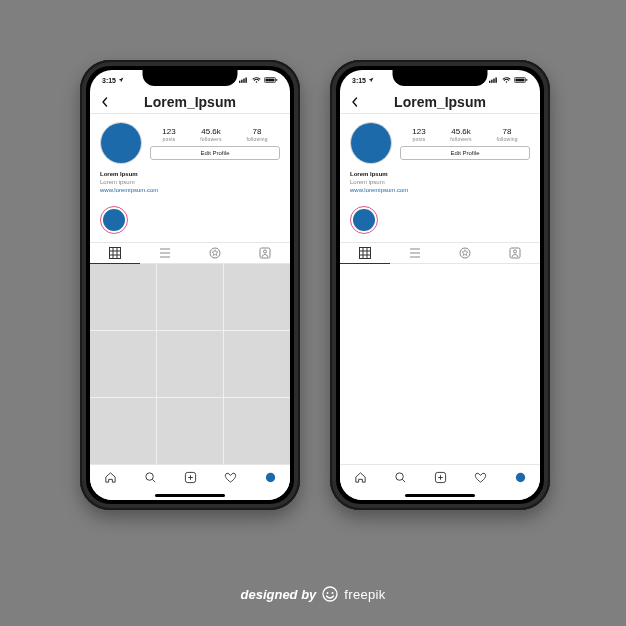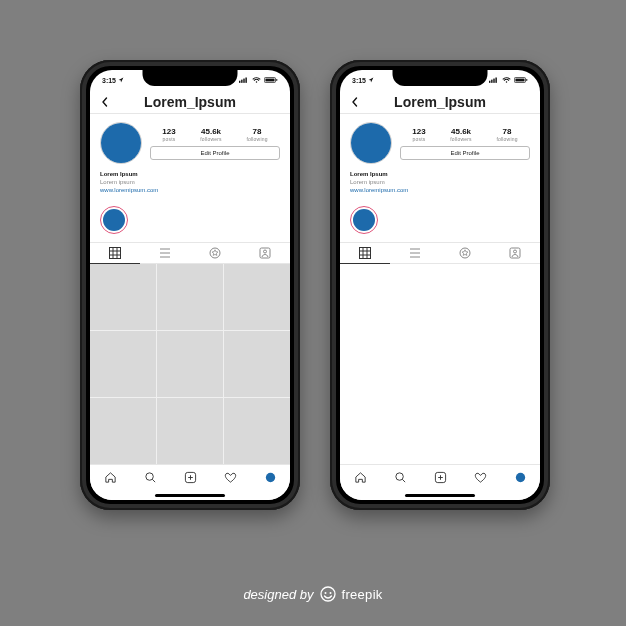--- a/index.html
+++ b/index.html
@@ -78,21 +78,21 @@
     position: absolute; top: 1px; left: 1px;
   }
   .avatar-ring {
     width: 42px; height: 42px; border-radius: 50%;
     border: 1px solid #d0d0d0;
     position: absolute; top: 0; left: 0;
   }
   .stats { flex: 1; display: flex; flex-direction: column; margin-left: 8px; gap: 4px; }
   .statsrow { display: flex; justify-content: space-around; }
   .stat { text-align: center; }
-  .stat .num { font-size: 8px; font-weight: 700; color: #111; }
+  .stat .num { font-size: 8px; font-weight: 400; color: #111; }
   .stat .lbl { font-size: 5px; color: #888; letter-spacing: 0.2px; }
   .editbtn {
     height: 14px; border: 1px solid #bbb; border-radius: 3px;
     font-size: 6px; color: #222; background: #fff;
     display: flex; align-items: center; justify-content: center;
   }
   .bio { margin-top: 6px; font-size: 6px; line-height: 1.35; }
   .bio .name { font-weight: 700; color: #111; }
   .bio .line { color: #888; }
   .bio .link { color: #1d6aab; }
@@ -149,21 +149,21 @@
   .credit {
     position: absolute; bottom: 24px; left: 0; right: 0;
     text-align: center;
     font-size: 13px; color: #fff;
     font-style: italic;
     display: flex; align-items: center; justify-content: center; gap: 6px;
   }
   .credit .fplogo {
     display: inline-flex; width: 16px; height: 16px;
   }
-  .credit .by { font-weight: 400; }
+  .credit .by { font-weight: 700; }
   .credit .brand { font-weight: 400; font-style: normal; letter-spacing: 0.3px; }
 </style>
 </head>
 <body>
 
 <div class="stage">
 
   <div class="phone left">
     <div class="screen">
       <div class="notch"></div>

